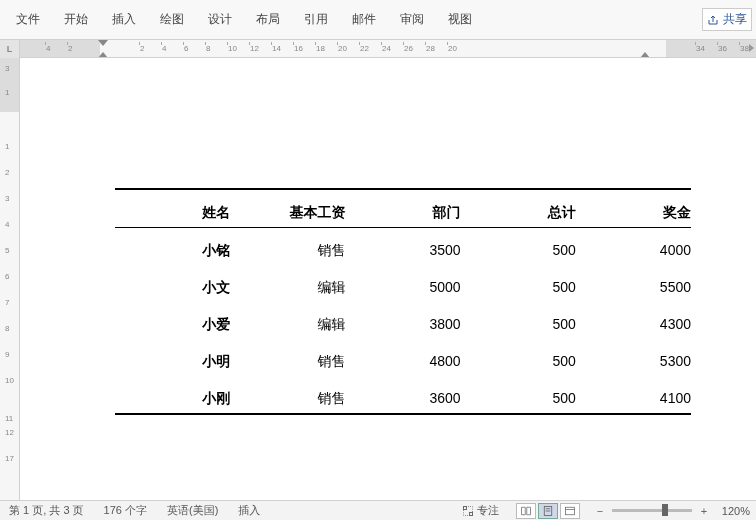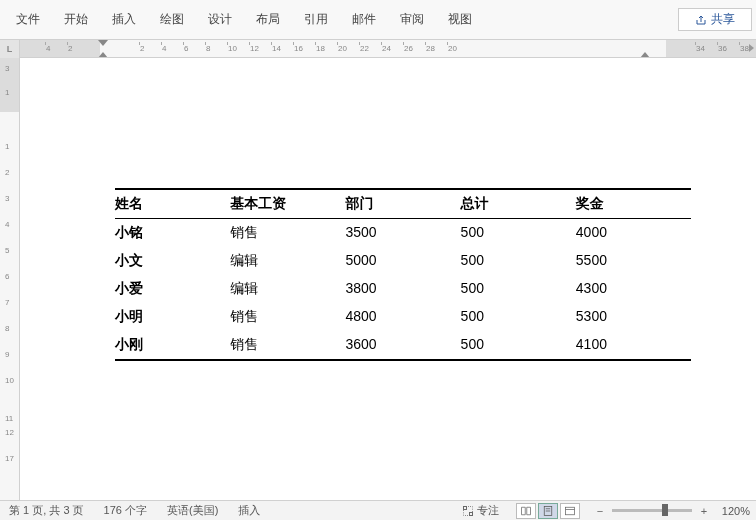--- a/index.html
+++ b/index.html
@@ -2,21 +2,21 @@
 <html><head>
 <meta charset="utf-8">
 <style>
 * { margin: 0; padding: 0; box-sizing: border-box; }
 body { font-family: "Microsoft YaHei", SimSun, Arial, sans-serif; font-size: 12px; background: #fff; overflow: hidden; width: 756px; height: 520px; position: relative; }
 
 
 .menubar { display: flex; align-items: center; height: 40px; background: #f8f8f8; border-bottom: 1px solid #d0d0d0; padding: 0 4px; }
 .menubar .mitem { padding: 4px 12px; color: #444; cursor: pointer; }
 .menubar .spacer { flex: 1; }
-.share-btn { display: flex; align-items: center; gap: 4px; padding: 2px 16px; border: 1px solid #ccc; color: #2b579a; cursor: pointer; background: #fff; }
+.share-btn { display: flex; align-items: center; gap: 4px; padding: 2px 4px; border: 1px solid #ccc; color: #2b579a; cursor: pointer; background: #fff; }
 .share-btn svg { width: 12px; height: 12px; }
 
 
 .hruler-wrap { display: flex; height: 18px; background: #f0f0f0; border-bottom: 1px solid #d0d0d0; }
 .corner { width: 20px; height: 18px; background: #e4e4e4; border-right: 1px solid #d0d0d0; display: flex; align-items: center; justify-content: center; color: #888; font-size: 9px; font-weight: bold; }
 .hruler { flex: 1; position: relative; background: #f6f6f6; overflow: hidden; }
 .hruler .margin-left, .hruler .margin-right { position: absolute; top: 0; bottom: 0; background: #dcdcdc; }
 .hruler .ticks { position: absolute; top: 0; left: 0; right: 0; bottom: 0; display: flex; align-items: center; color: #888; font-size: 8px; }
 .hruler .ticks span { position: absolute; }
 .hruler .tab-indicator { position: absolute; top: 0; width: 10px; height: 10px; }
@@ -29,21 +29,21 @@
 
 .canvas { flex: 1; background: #fff; position: relative; overflow: auto; }
 .page-area { position: absolute; left: 55px; right: 55px; top: 0; bottom: 0; }
 
 
 .doc-table { position: absolute; left: 40px; right: 10px; top: 130px; }
 .table-line-top { border-top: 2px solid #000; }
 .table-line-bot { border-bottom: 2px solid #000; }
 .trow { display: flex; padding: 5px 0; }
 .trow.header { border-bottom: 1px solid #000; font-weight: bold; }
-.tcell { flex: 1; text-align: left; font-size: 14px; color: #000; }
+.tcell { flex: 1; text-align: right; font-size: 14px; color: #000; margin-top: 9px; }
 .tcell.name { font-weight: bold; }
 
 
 .statusbar { position: absolute; left: 0; right: 0; bottom: 0; height: 20px; background: #f3f3f3; border-top: 1px solid #d0d0d0; display: flex; align-items: center; padding: 0 6px; font-size: 11px; color: #555; gap: 14px; }
 .statusbar .spacer { flex: 1; }
 .sb-btn { display: flex; align-items: center; gap: 3px; cursor: pointer; padding: 1px 3px; }
 .view-btns { display: flex; gap: 2px; }
 .view-btns .vbtn { width: 20px; height: 16px; border: 1px solid #bbb; background: #fff; display: flex; align-items: center; justify-content: center; cursor: pointer; }
 .view-btns .vbtn.active { background: #d0d8e8; border-color: #7a9; }
 .zoom { display: flex; align-items: center; gap: 6px; }

